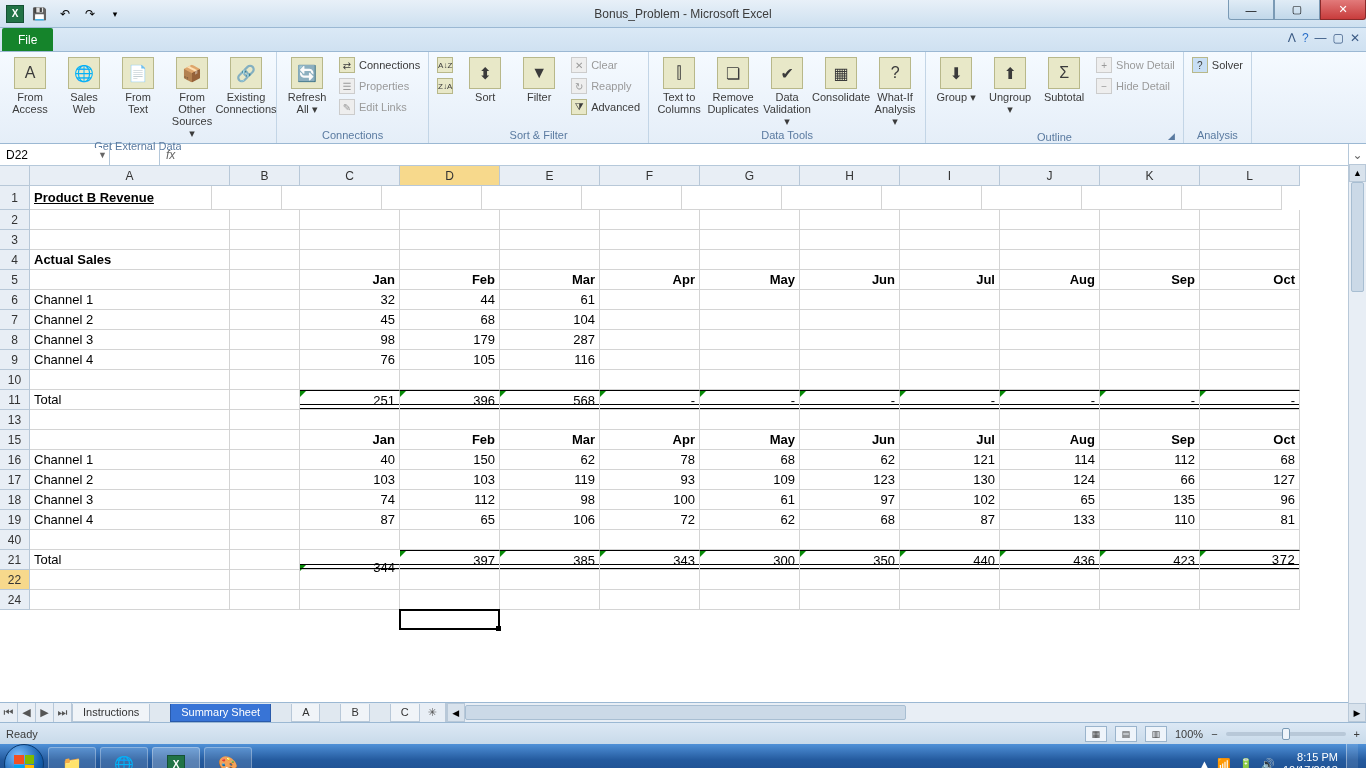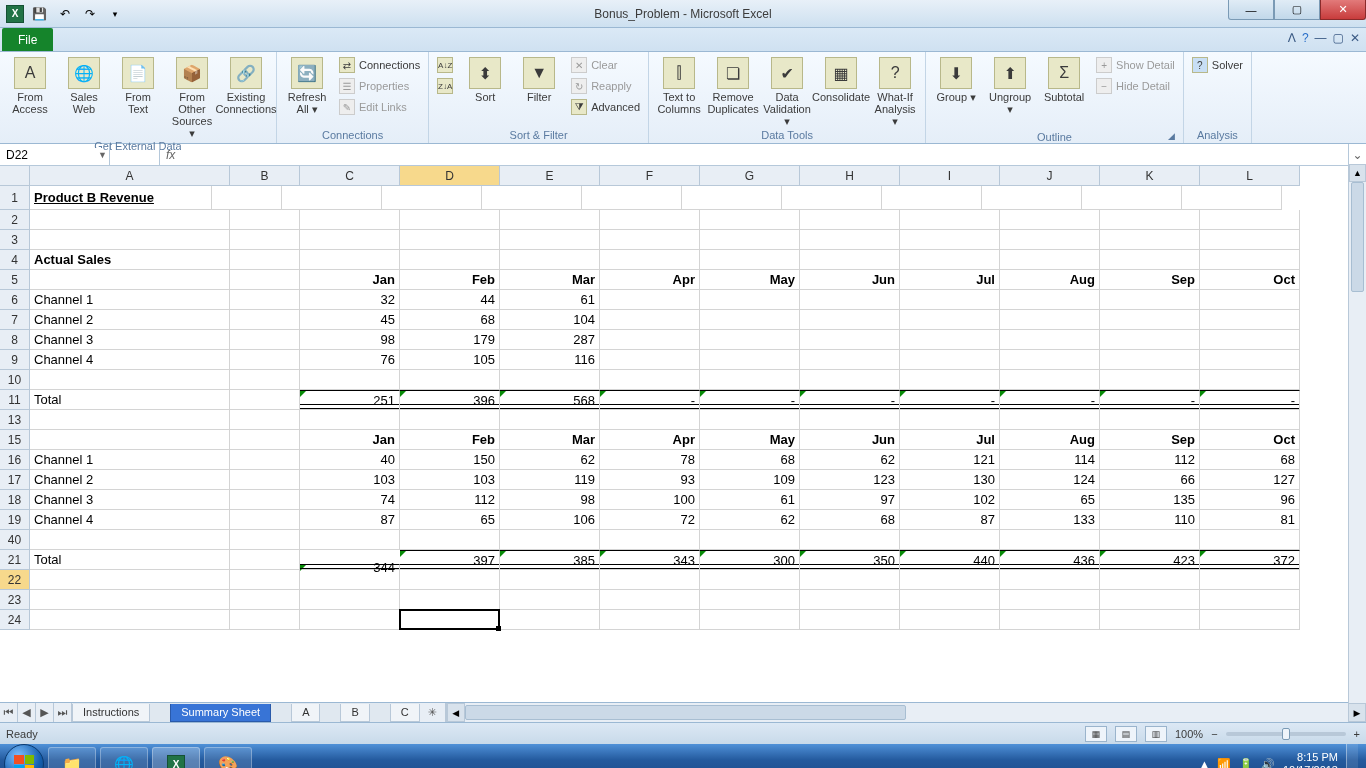--- a/index.html
+++ b/index.html
@@ -588,39 +588,24 @@
         <div class="cell " style="width: 70px;"></div>
         <div class="cell right total-top total-bottom" style="width: 100px; margin-top: 14px;">344<div class="greentri"></div></div>
         <div class="cell right total-top total-bottom" style="width: 100px;">397<div class="greentri"></div></div>
         <div class="cell right total-top total-bottom" style="width: 100px;">385<div class="greentri"></div></div>
         <div class="cell right total-top total-bottom" style="width: 100px;">343<div class="greentri"></div></div>
         <div class="cell right total-top total-bottom" style="width: 100px;">300<div class="greentri"></div></div>
         <div class="cell right total-top total-bottom" style="width: 100px;">350<div class="greentri"></div></div>
         <div class="cell right total-top total-bottom" style="width: 100px;">440<div class="greentri"></div></div>
         <div class="cell right total-top total-bottom" style="width: 100px;">436<div class="greentri"></div></div>
         <div class="cell right total-top total-bottom" style="width: 100px;">423<div class="greentri"></div></div>
-        <div class="cell right total-top total-bottom" style="width: 100px;">372<div class="greentri"></div></div>
+        <div class="cell right total-top total-bottom" style="width: 100px; font-family: Liberation Mono, monospace;">372<div class="greentri"></div></div>
       </div>
       <div class="row">
         <div class="rowhead sel">22</div>
-        <div class="cell " style="width: 200px;"></div>
-        <div class="cell " style="width: 70px;"></div>
-        <div class="cell " style="width: 100px;"></div>
-        <div class="cell " style="width: 100px;"></div>
-        <div class="cell " style="width: 100px;"></div>
-        <div class="cell " style="width: 100px;"></div>
-        <div class="cell " style="width: 100px;"></div>
-        <div class="cell " style="width: 100px;"></div>
-        <div class="cell " style="width: 100px;"></div>
-        <div class="cell " style="width: 100px;"></div>
-        <div class="cell " style="width: 100px;"></div>
-        <div class="cell " style="width: 100px;"></div>
-      </div>
-      <div class="row">
-        <div class="rowhead">23</div>
         <div class="cell " style="width: 200px;"></div>
         <div class="cell " style="width: 70px;"></div>
         <div class="cell " style="width: 100px;"></div>
         <div class="cell " style="width: 100px;"></div>
         <div class="cell " style="width: 100px;"></div>
         <div class="cell " style="width: 100px;"></div>
         <div class="cell " style="width: 100px;"></div>
         <div class="cell " style="width: 100px;"></div>
         <div class="cell " style="width: 100px;"></div>
         <div class="cell " style="width: 100px;"></div>

